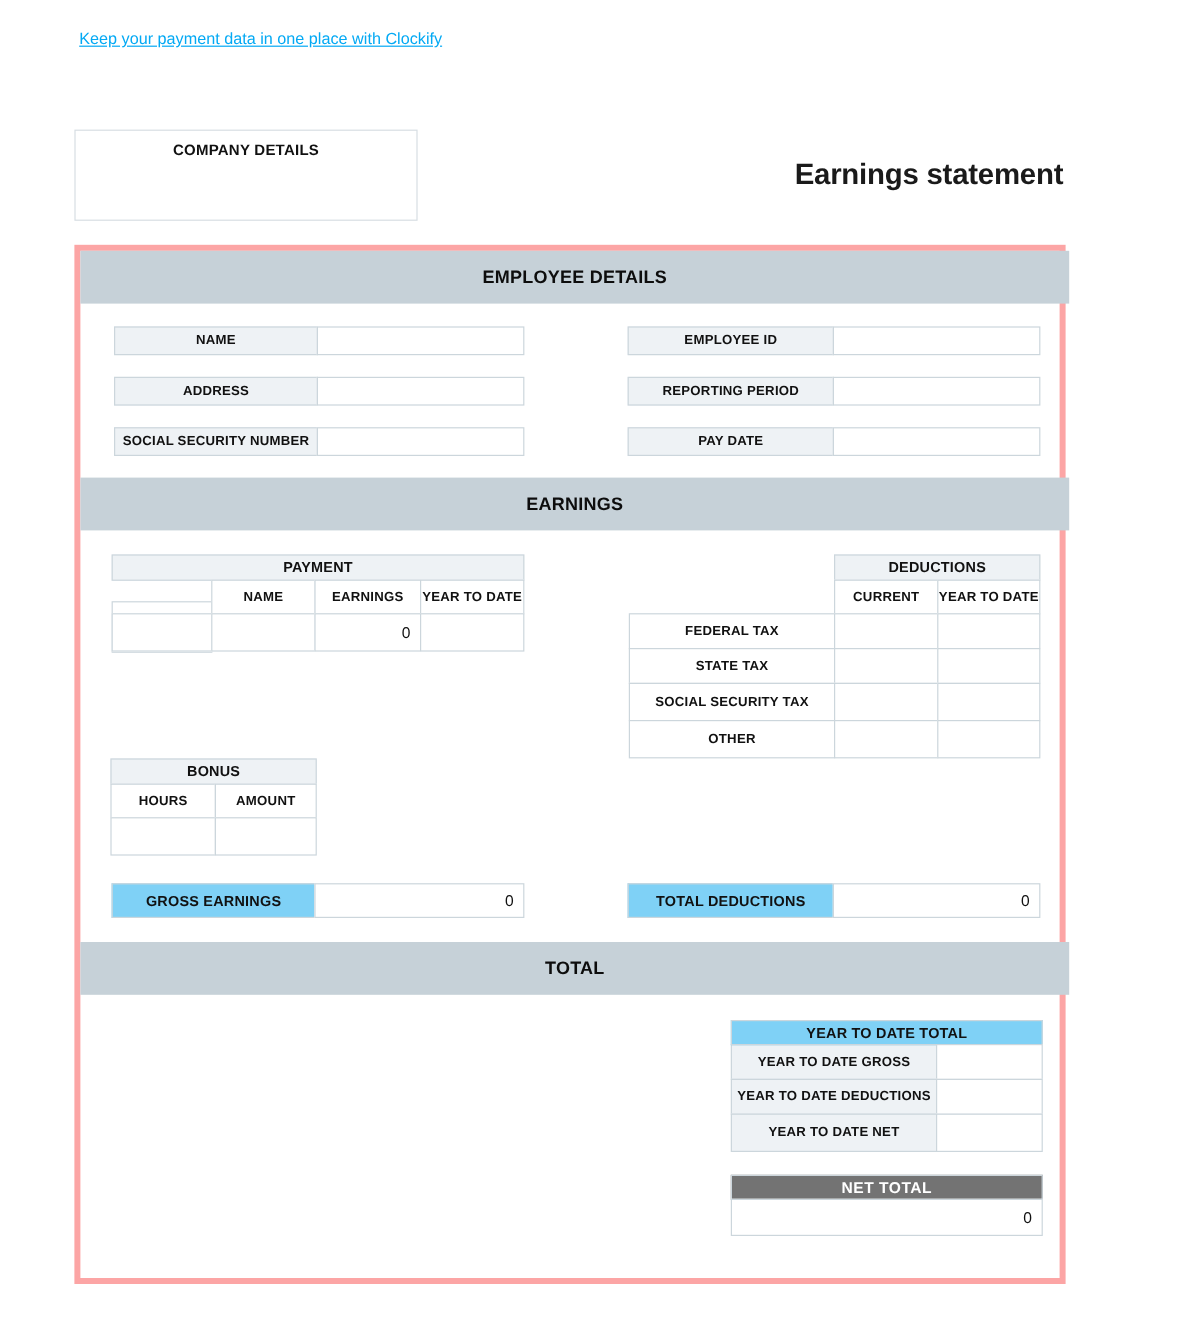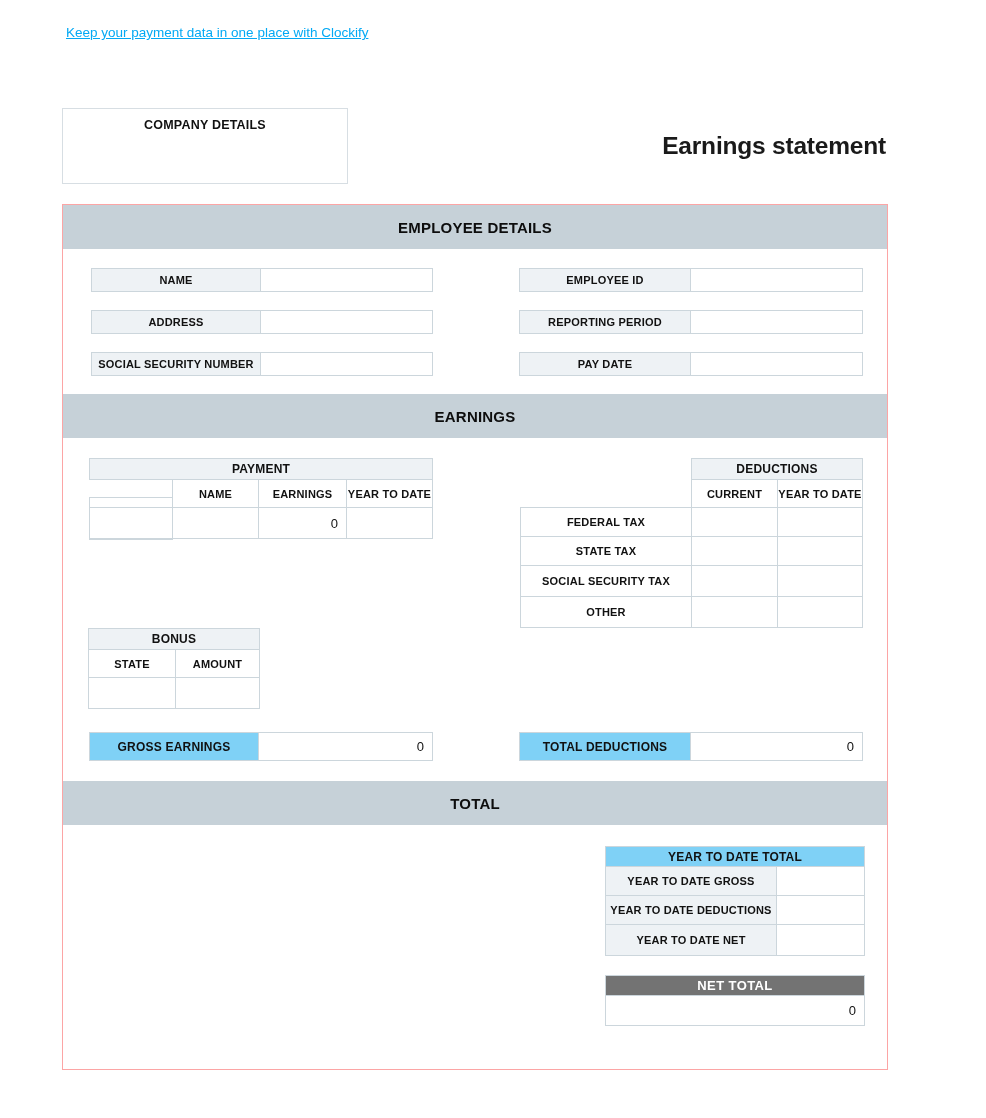--- a/index.html
+++ b/index.html
@@ -17,21 +17,21 @@
     position:absolute; left:62px; top:108px; width:286px; height:76px;
     border:1px solid #d7dee3; box-sizing:border-box; text-align:center;
   }
   .company-box .ttl { margin-top:9px; font-size:12.5px; font-weight:700; letter-spacing:.2px; }
   .page-title {
     position:absolute; top:132px; right:100px;
     font-size:24.5px; font-weight:700; color:#1a1a1a; letter-spacing:-.2px;
   }
   .sheet {
     position:absolute; left:62px; top:204px; width:826px; height:866px;
-    border:1px solid #fca5a5; box-sizing:border-box; background:#fff;
+    border:5px solid #fca5a5; box-sizing:border-box; background:#fff;
   }
   .band {
     position:absolute; left:0; width:824px; height:44px; background:#c6d1d8;
     display:flex; align-items:center; justify-content:center;
     font-weight:700; font-size:15px; color:#0d0d0d; letter-spacing:.2px;
   }
   .cell {
     position:absolute; box-sizing:border-box; border:1px solid #ccd6dc;
     display:flex; align-items:center; justify-content:center;
     font-weight:700; font-size:11px; background:#fff; letter-spacing:.2px;
@@ -103,21 +103,21 @@
 
   <div class="cell" style="left:457px; top:360px; width:172px; height:32px;">SOCIAL SECURITY TAX</div>
   <div class="cell input" style="left:628px; top:360px; width:87px; height:32px;"></div>
   <div class="cell input" style="left:714px; top:360px; width:86px; height:32px;"></div>
 
   <div class="cell" style="left:457px; top:391px; width:172px; height:32px;">OTHER</div>
   <div class="cell input" style="left:628px; top:391px; width:87px; height:32px;"></div>
   <div class="cell input" style="left:714px; top:391px; width:86px; height:32px;"></div>
 
   <div class="cell tabletitle" style="left:25px; top:423px; width:172px; height:22px;">BONUS</div>
-  <div class="cell" style="left:25px;  top:444px; width:88px; height:29px;">STATE</div>
+  <div class="cell" style="left:25px;  top:444px; width:88px; height:29px;">HOURS</div>
   <div class="cell" style="left:112px; top:444px; width:85px; height:29px;">AMOUNT</div>
   <div class="cell input" style="left:25px;  top:472px; width:88px; height:32px;"></div>
   <div class="cell input" style="left:112px; top:472px; width:85px; height:32px;"></div>
 
   <div class="cell blue" style="left:26px; top:527px; width:170px; height:29px;">GROSS EARNINGS</div>
   <div class="cell num" style="left:195px; top:527px; width:175px; height:29px;">0</div>
 
   <div class="cell blue" style="left:456px; top:527px; width:172px; height:29px;">TOTAL DEDUCTIONS</div>
   <div class="cell num" style="left:627px; top:527px; width:173px; height:29px;">0</div>
 

